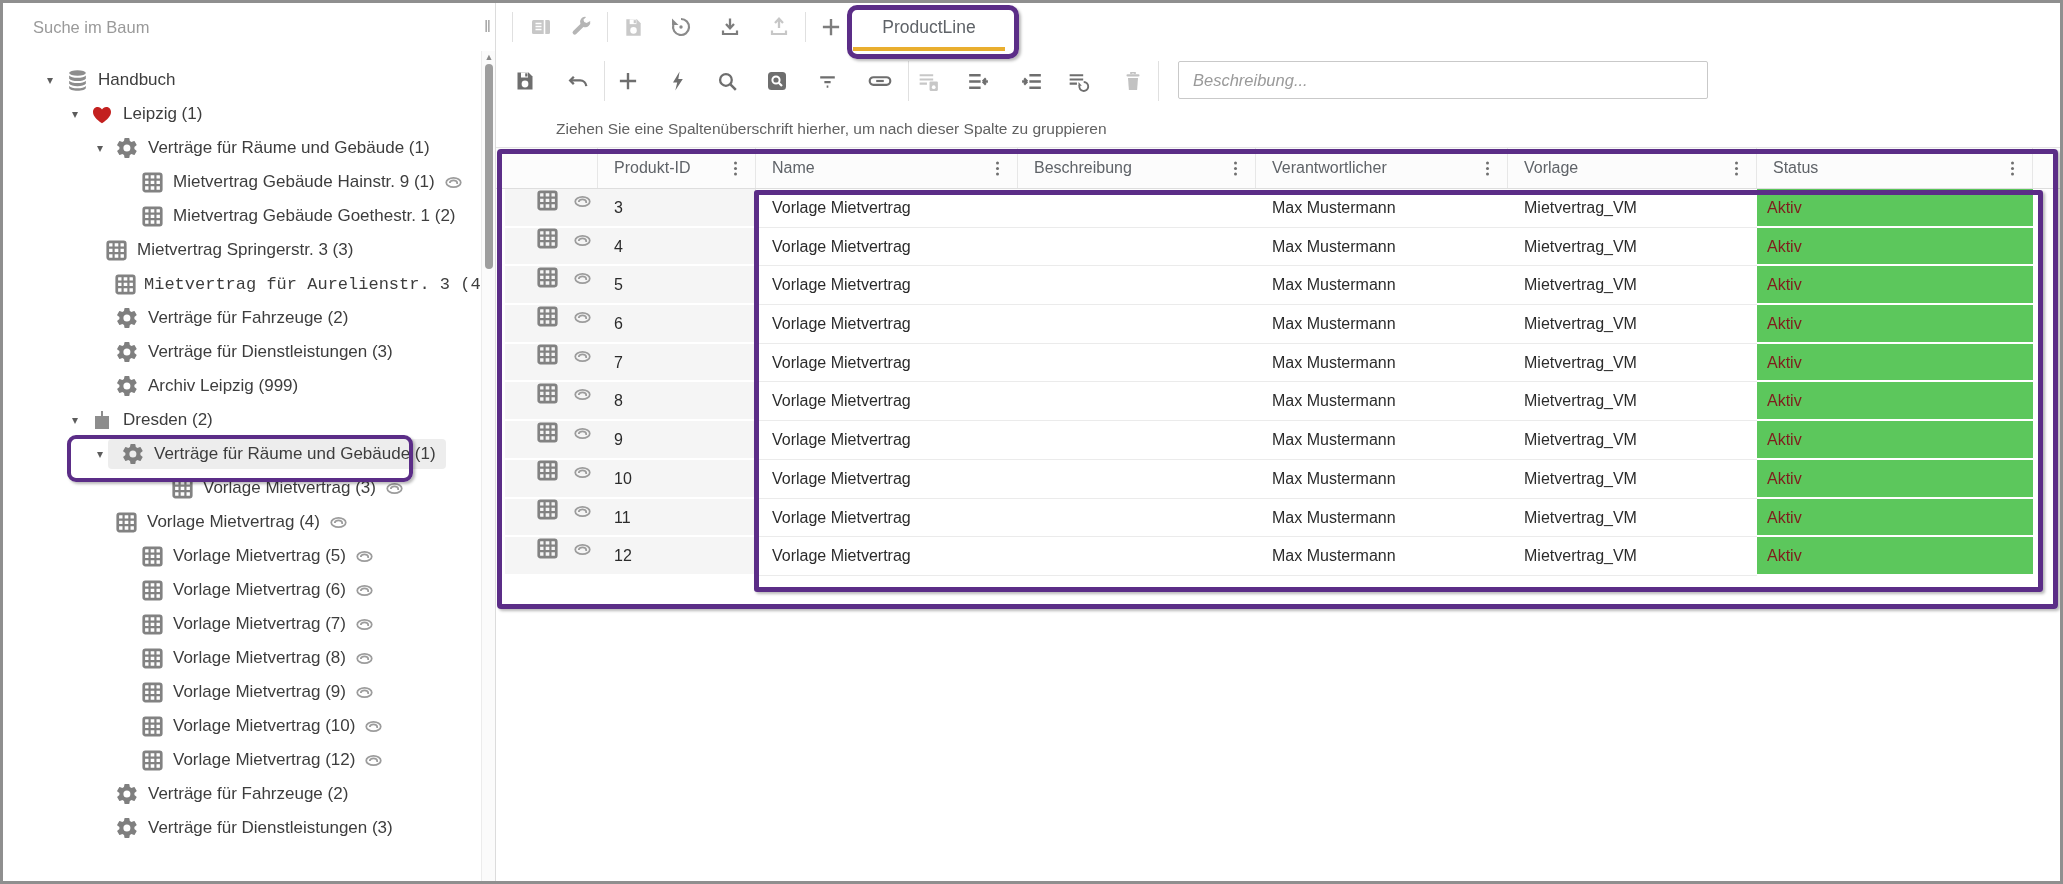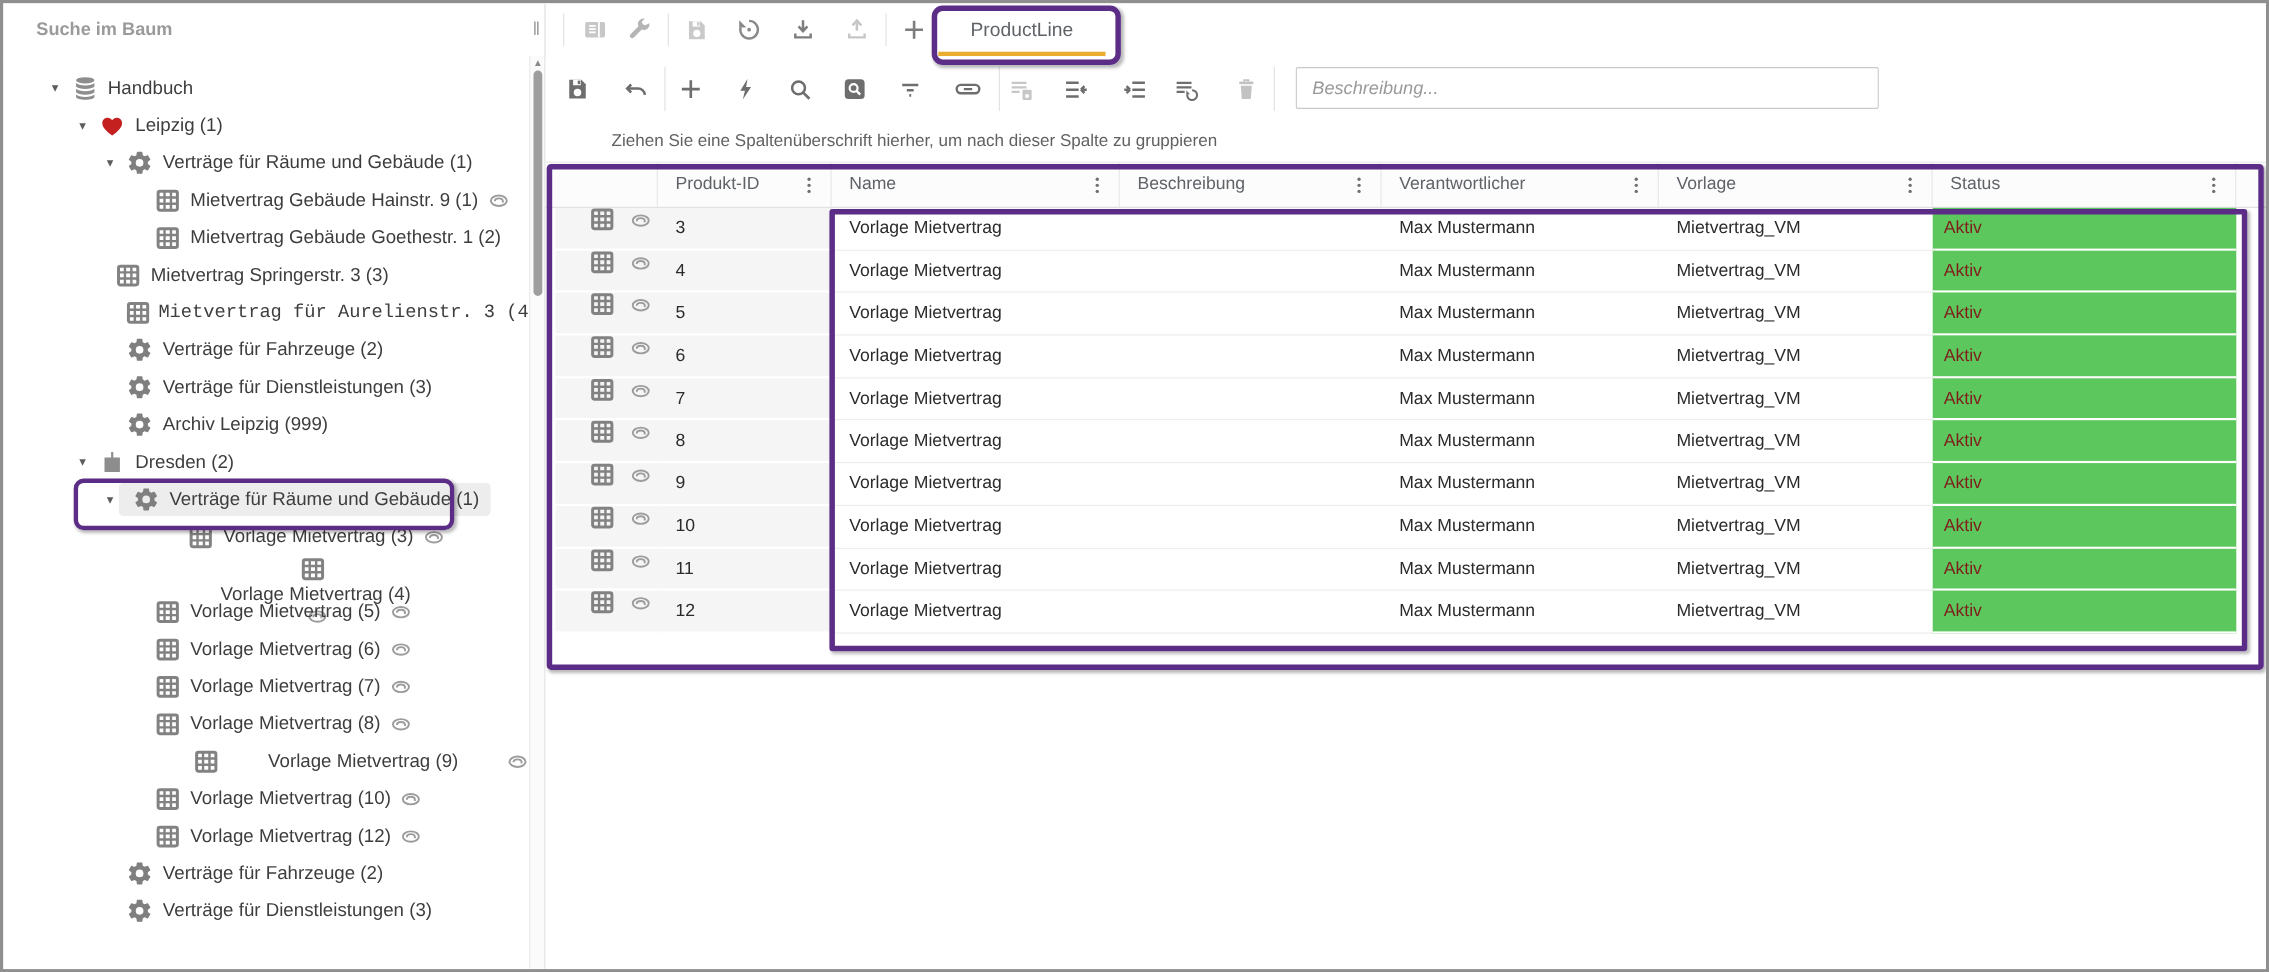--- a/index.html
+++ b/index.html
@@ -3,21 +3,21 @@
 <meta charset="utf-8">
 <style>
   html,body{margin:0;padding:0;background:#e9e9e9;}
   .window{position:relative;width:2063px;height:884px;box-sizing:border-box;border:3px solid #8f8f8f;
           background:#fff;font-family:"Liberation Sans","DejaVu Sans",sans-serif;overflow:hidden;}
 
   
   .topbar{position:absolute;left:0;right:0;top:0;height:48px;border-bottom:1px solid #e0e0e0;background:#fff;}
   .search-area{position:absolute;left:0;top:0;width:478px;height:48px;}
   .search-area input{position:absolute;left:28px;top:10px;width:420px;height:26px;border:0;outline:none;
-      font-family:inherit;font-size:16.5px;color:#424242;font-weight:bold;}
+      font-family:inherit;font-size:16.5px;color:#424242;}
   .search-area input::placeholder{color:#9a9a9a;}
   .main-top{position:absolute;left:493px;right:0;top:0;height:48px;}
   .icon-btn{position:absolute;top:4px;width:40px;height:40px;border:0;background:transparent;padding:0;
       display:flex;align-items:center;justify-content:center;cursor:pointer;}
   .vsep{position:absolute;top:9px;width:1px;height:30px;background:#e0e0e0;}
   .split-handle{position:absolute;left:-12px;top:14px;color:#9e9e9e;font-size:17px;letter-spacing:2px;cursor:col-resize;}
   .tab{position:absolute;left:363px;top:4px;width:140px;height:40px;display:flex;align-items:center;justify-content:center;
        font-size:17.5px;color:#5f6368;cursor:pointer;}
   .tab-underline{position:absolute;left:357px;bottom:0;width:152px;height:4px;background:var(--tab-underline,#e9ae2f);}
 
@@ -277,21 +277,21 @@
           </svg>
         </span>
     <span class="tlabel">Vorlage Mietvertrag (3)</span>
     <span class="clip">
           <svg viewBox="0 0 24 24" width="21" height="21" fill="none" stroke="#9c9c9c">
             <ellipse cx="12" cy="12" rx="8.3" ry="5.4" stroke-width="2"></ellipse>
             <path d="M7.8 12.6c0-1.8 1.9-3.1 4.2-3.1s4.2 1.3 4.2 3.1v1.2" stroke-width="2"></path>
           </svg>
         </span>
   </div>
-      <div class="tree-item" style="padding-left: 84px; flex-direction: column;">
+      <div class="tree-item" style="padding-left: 84px;">
     <span class="arrow"></span>
     <span class="ticon">
           <svg viewBox="0 0 24 24" width="25" height="25">
             <rect x="3.6" y="3.8" width="16.8" height="16.4" rx="1.6" fill="none" stroke="#828282" stroke-width="2.6"></rect>
             <path d="M3.6 9.2h16.8M3.6 14.6h16.8M9.2 3.8v16.4M14.8 3.8v16.4" stroke="#828282" stroke-width="2.1"></path>
           </svg>
         </span>
     <span class="tlabel">Vorlage Mietvertrag (4)</span>
     <span class="clip">
           <svg viewBox="0 0 24 24" width="21" height="21" fill="none" stroke="#9c9c9c">
@@ -357,21 +357,21 @@
           </svg>
         </span>
     <span class="tlabel">Vorlage Mietvertrag (8)</span>
     <span class="clip">
           <svg viewBox="0 0 24 24" width="21" height="21" fill="none" stroke="#9c9c9c">
             <ellipse cx="12" cy="12" rx="8.3" ry="5.4" stroke-width="2"></ellipse>
             <path d="M7.8 12.6c0-1.8 1.9-3.1 4.2-3.1s4.2 1.3 4.2 3.1v1.2" stroke-width="2"></path>
           </svg>
         </span>
   </div>
-      <div class="tree-item" style="padding-left: 110px; justify-content: space-between;">
+      <div class="tree-item" style="padding-left: 110px;">
     <span class="arrow"></span>
     <span class="ticon">
           <svg viewBox="0 0 24 24" width="25" height="25">
             <rect x="3.6" y="3.8" width="16.8" height="16.4" rx="1.6" fill="none" stroke="#828282" stroke-width="2.6"></rect>
             <path d="M3.6 9.2h16.8M3.6 14.6h16.8M9.2 3.8v16.4M14.8 3.8v16.4" stroke="#828282" stroke-width="2.1"></path>
           </svg>
         </span>
     <span class="tlabel">Vorlage Mietvertrag (9)</span>
     <span class="clip">
           <svg viewBox="0 0 24 24" width="21" height="21" fill="none" stroke="#9c9c9c">

